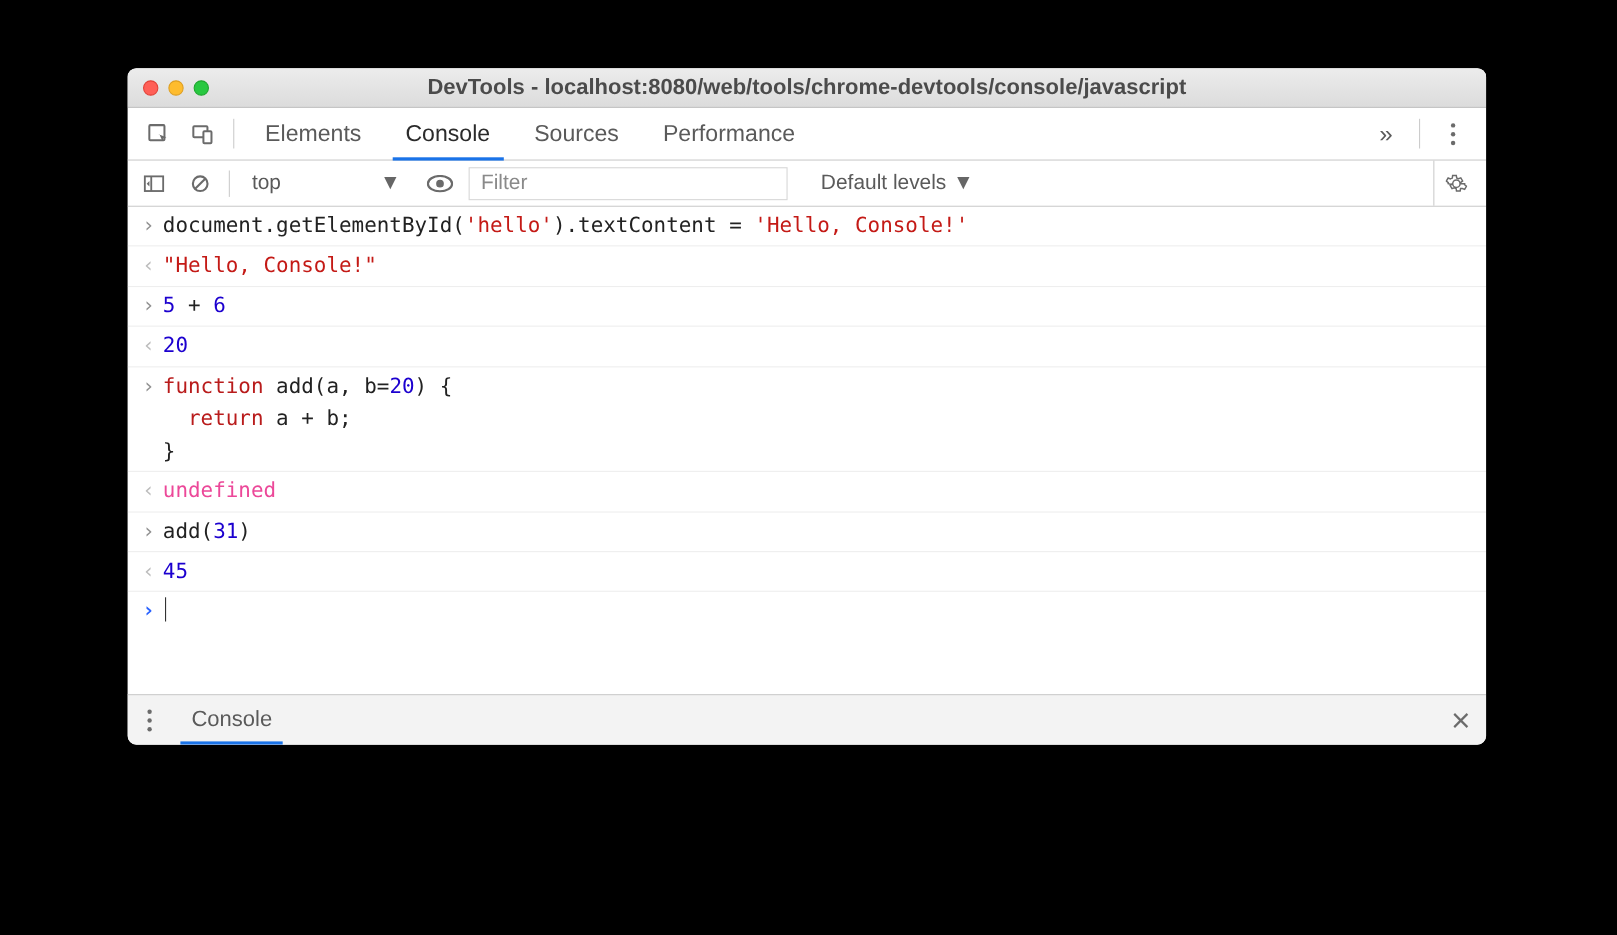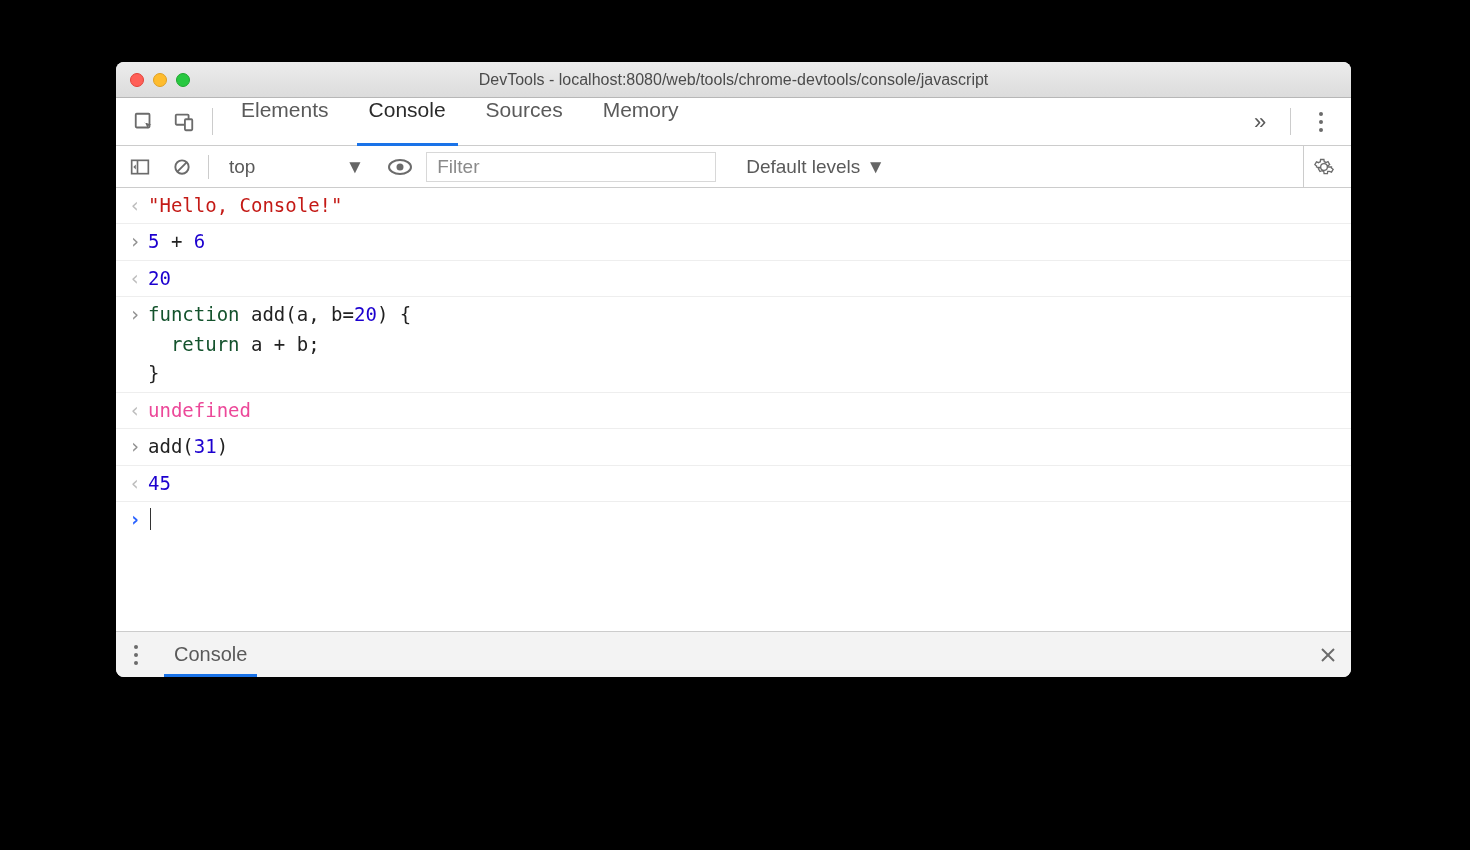--- a/index.html
+++ b/index.html
@@ -27,39 +27,40 @@
     position: relative;
   }
   .traffic { display: flex; gap: 9px; margin-left: 14px; }
   .tl { width: 14px; height: 14px; border-radius: 50%; }
   .tl.r { background: #ff5f57; border: .5px solid #e24238; }
   .tl.y { background: #febc2e; border: .5px solid #dfa023; }
   .tl.g { background: #28c840; border: .5px solid #1fa72f; }
   .title {
     position: absolute; left: 0; right: 0;
     text-align: center;
-    font-size: 16px; color: #4b4b4b;
+    font-size: 20px; color: #4b4b4b;
     pointer-events: none;
+    font-weight: bold;
   }
   .tabs {
     height: 48px;
     border-bottom: 1px solid #ccc;
     display: flex; align-items: stretch;
     padding: 0 8px;
     color: #5a5a5a;
     font-size: 21px;
   }
   .tabs .iconbtn {
     width: 40px; display: flex; align-items: center; justify-content: center;
   }
   .tabs .sep { width: 1px; background: #ccc; margin: 10px 8px; }
   .tabrow { display: flex; align-items: stretch; flex: 1; }
   .tab {
     padding: 0 20px;
-    display: flex; align-items: flex-start;
+    display: flex; align-items: center;
     cursor: default;
     position: relative;
   }
   .tab.active {
     color: #2b2b2b;
   }
   .tab.active::after {
     content: ""; position: absolute;
     left: 8px; right: 8px; bottom: -1px; height: 3px;
     background: #1a73e8;
@@ -118,21 +119,21 @@
     text-align:center;
     user-select:none;
     font-family: Menlo, Consolas, monospace;
   }
   .gut.in::before  { content:"\203A"; } 
   .gut.out::before { content:"\2039"; color:#bdbdbd; } 
   .gut.prompt::before { content:"\203A"; color:#2962ff; font-weight:bold;}
   .code { white-space: pre; font-family: Menlo, Consolas, monospace; }
   .code .s { color:#c41a16; }   
   .code .n { color:#1c00cf; }   
-  .code .k { color:#14532d; }   
+  .code .k { color:#b91c1c; }   
   .code .p { color:#222; }      
   .code .u { color:#ec4899; }   
   .code .f { color:#222; }      
   .cursor {
     display:inline-block; width:1px; height:22px; background:#333;
     vertical-align: -4px; margin-left:2px;
   }
   .drawer {
     height: 46px;
     border-top: 1px solid #ccc;
@@ -185,21 +186,21 @@
         <div class="tab">
           <span>Elements</span>
         </div>
         <div class="tab active">
           <span>Console</span>
         </div>
         <div class="tab">
           <span>Sources</span>
         </div>
         <div class="tab">
-          <span>Memory</span>
+          <span>Performance</span>
         </div>
       </div>
     <div class="more-chev">
       <span>»</span>
     </div>
     <div class="sep"></div>
     <div class="kebab">
       <div class="dots3">
           <i></i>
           <i></i>
@@ -243,20 +244,24 @@
     <div class="spacer"></div>
     <div class="gear">
       <svg width="20" height="20" viewBox="0 0 24 24" fill="#6b6b6b">
         <path d="M12 8a4 4 0 100 8 4 4 0 000-8zm9 4a7 7 0 01-.1 1.2l2.1 1.6-2 3.4-2.5-1a7 7 0 01-2 .1l-.4 2.7h-4l-.4-2.7a7 7 0 01-2-.9l-2.5 1-2-3.4 2.1-1.6A7 7 0 013 12a7 7 0 01.1-1.2L1 9.2l2-3.4 2.5 1a7 7 0 012-.9L7.9 3h4l.4 2.7a7 7 0 012 .9l2.5-1 2 3.4-2.1 1.6c.1.4.1.8.1 1.2z" fill="none" stroke="#6b6b6b" stroke-width="1.6"></path>
       </svg>
     </div>
   </div>
 
   <div class="console" id="console">
       <div class="row">
+        <div class="gut in"></div>
+        <div class="code"><span class="p">document</span><span class="p">.</span><span class="f">getElementById</span><span class="p">(</span><span class="s">'hello'</span><span class="p">)</span><span class="p">.</span><span class="f">textContent</span><span class="p"> = </span><span class="s">'Hello, Console!'</span></div>
+      </div>
+      <div class="row">
         <div class="gut out"></div>
         <div class="code"><span class="s">"Hello, Console!"</span></div>
       </div>
       <div class="row">
         <div class="gut in"></div>
         <div class="code"><span class="n">5</span><span class="p"> + </span><span class="n">6</span></div>
       </div>
       <div class="row">
         <div class="gut out"></div>
         <div class="code"><span class="n">20</span></div>

